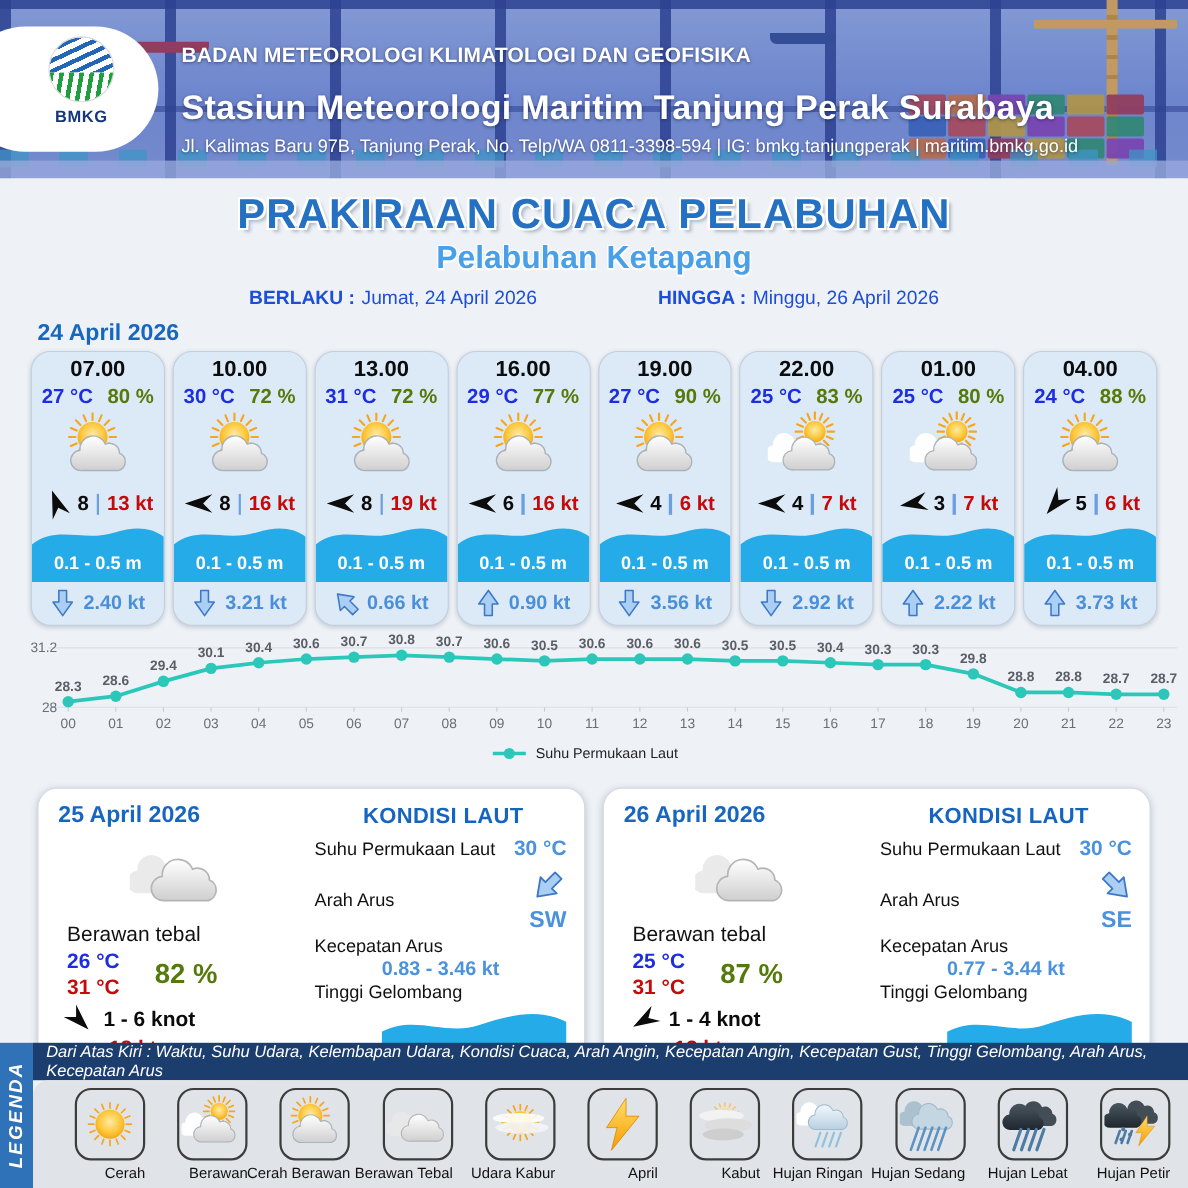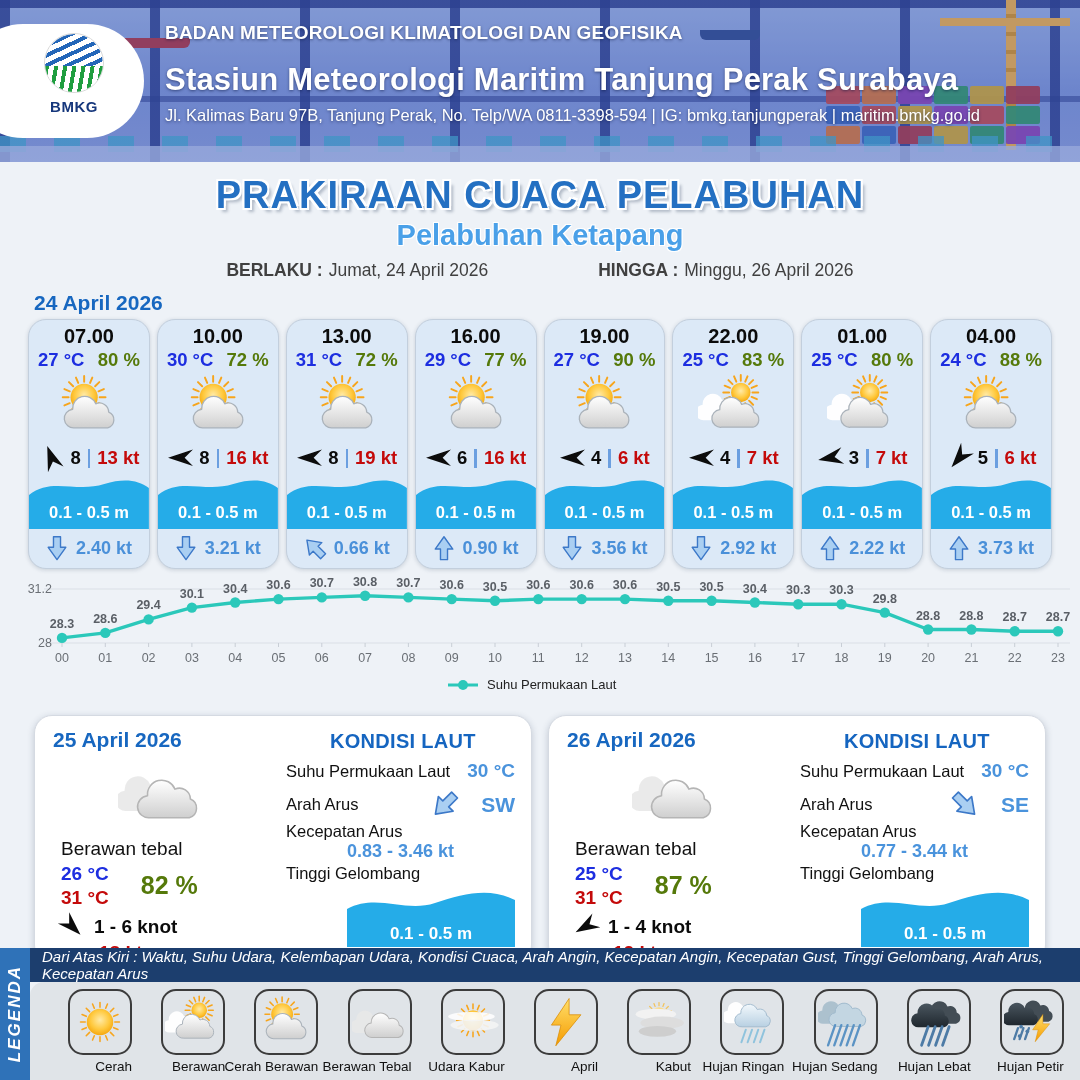--- a/index.html
+++ b/index.html
@@ -28,33 +28,33 @@
   .logo-pill { position:absolute; left:-34px; top:24px; width:178px; height:114px;
     background:#fff; border-radius:57px; z-index:3; }
   .logo-circle { position:absolute; left:78px; top:9px; width:60px; height:60px; border-radius:50%;
     overflow:hidden; border:1px solid #d8d8d8; background:#fff; }
   .logo-top { position:absolute; top:0; left:0; right:0; height:55%;
     background:repeating-linear-gradient(155deg,#2366b8 0 4px,#ffffff 4px 9px); border-radius:60px 60px 0 0; }
   .logo-bot { position:absolute; bottom:0; left:0; right:0; height:45%;
     background:repeating-linear-gradient(100deg,#1f9e3f 0 4px,#ffffff 4px 9px); }
   .logo-text { position:absolute; left:78px; top:74px; width:60px; text-align:center;
     font-size:15px; font-weight:bold; color:#16377c; letter-spacing:.5px; }
-  .hdr-text { position:absolute; left:165px; top:22px; z-index:3; color:#fff;
+  .hdr-text { position:absolute; left:165px; top:40px; z-index:3; color:#fff;
     text-shadow:0 1px 3px rgba(10,20,60,.55); }
   .hdr-org { font-size:19px; font-weight:bold; letter-spacing:.2px; }
   .hdr-station { font-size:31px; font-weight:bold; margin-top:18px; letter-spacing:.2px; }
   .hdr-addr { font-size:16.5px; margin-top:8px; }
 
   
   .title-main { text-align:center; margin-top:12px; font-size:38px; font-weight:900; letter-spacing:1px;
     color:#2470c2;
     text-shadow:-2px -2px 0 #fff,2px -2px 0 #fff,-2px 2px 0 #fff,2px 2px 0 #fff,4px 4px 3px rgba(40,60,90,.3); }
   .title-port { text-align:center; margin-top:2px; font-size:29px; font-weight:bold; color:#4aa0e8;
     text-shadow:-1px -1px 0 #fff,1px -1px 0 #fff,-1px 1px 0 #fff,1px 1px 0 #fff; }
-  .valid-row { display:flex; justify-content:center; gap:110px; margin-top:8px; font-size:17.5px; color:#404040; }
+  .valid-row { display:flex; justify-content:center; gap:110px; margin-top:8px; font-size:17.5px; color:#1d4ed8; }
   .valid-row b { font-weight:bold; margin-right:6px; }
 
   
   .fdate { margin:10px 0 4px 34px; font-size:21px; font-weight:bold; color:#1767c0; }
   .cards-row { display:flex; gap:7px; padding:0 28px; }
   .fcard { flex:1; height:250px; background:#dce9f7; border:1px solid #c3cfdd; border-radius:18px;
     overflow:hidden; display:flex; flex-direction:column; box-shadow:0 1px 4px rgba(30,50,80,.18); }
   .fc-time { text-align:center; font-size:20px; font-weight:bold; color:#0b0b0b; margin-top:5px; }
   .fc-th { display:flex; justify-content:space-between; padding:0 9px; margin-top:1px; }
   .fc-temp { font-size:18.5px; font-weight:bold; color:#1d2ee0; }
@@ -89,21 +89,21 @@
   .d-tmax { font-size:19px; font-weight:bold; color:#c40a0a; }
   .d-hum { font-size:25px; font-weight:bold; color:#55790a; }
   .d-wind { display:flex; align-items:center; gap:9px; margin:6px 0 0 6px;
     font-size:19px; font-weight:bold; color:#0b0b0b; }
   .d-gust { margin:4px 0 0 46px; font-size:19px; font-weight:bold; color:#c40a0a; }
   .d-right { flex:1; padding-left:18px; padding-top:2px; position:relative; }
   .d-sea-h { font-size:20px; font-weight:bold; color:#1565c0; letter-spacing:.3px;margin-left:44px; }
   .sea-row { display:flex; justify-content:space-between; align-items:center; margin-top:7px; }
   .sea-lbl { font-size:16.5px; color:#111; }
   .sea-val { font-size:19px; font-weight:bold; color:#4a93dc; }
-  .sea-dir { display:flex; align-items:center; gap:23px; font-size:21px; font-weight:bold; color:#4a93dc; }
+  .sea-dir { display:flex; align-items:center; gap:4px; font-size:21px; font-weight:bold; color:#4a93dc;flex-direction:column; }
   .sea-speed { text-align:center; font-size:18px; font-weight:bold; color:#4a93dc; margin-top:0px; }
   .sea-wave { position:relative; width:168px; margin-left:auto; margin-top:2px; }
   .sea-wave span { position:absolute; left:0; right:0; bottom:7px; text-align:center;
     color:#fff; font-size:17px; font-weight:bold; }
 
   
   .legend { position:absolute; left:0; right:0; bottom:0; height:132px; display:flex; }
   .legenda-bar { width:30px; background:#2f72b8; display:flex; align-items:center; justify-content:center; }
   .legenda-bar span { writing-mode:vertical-rl; transform:rotate(180deg); color:#fff;
     font-size:17px; font-weight:bold; font-style:italic; letter-spacing:2px; }

